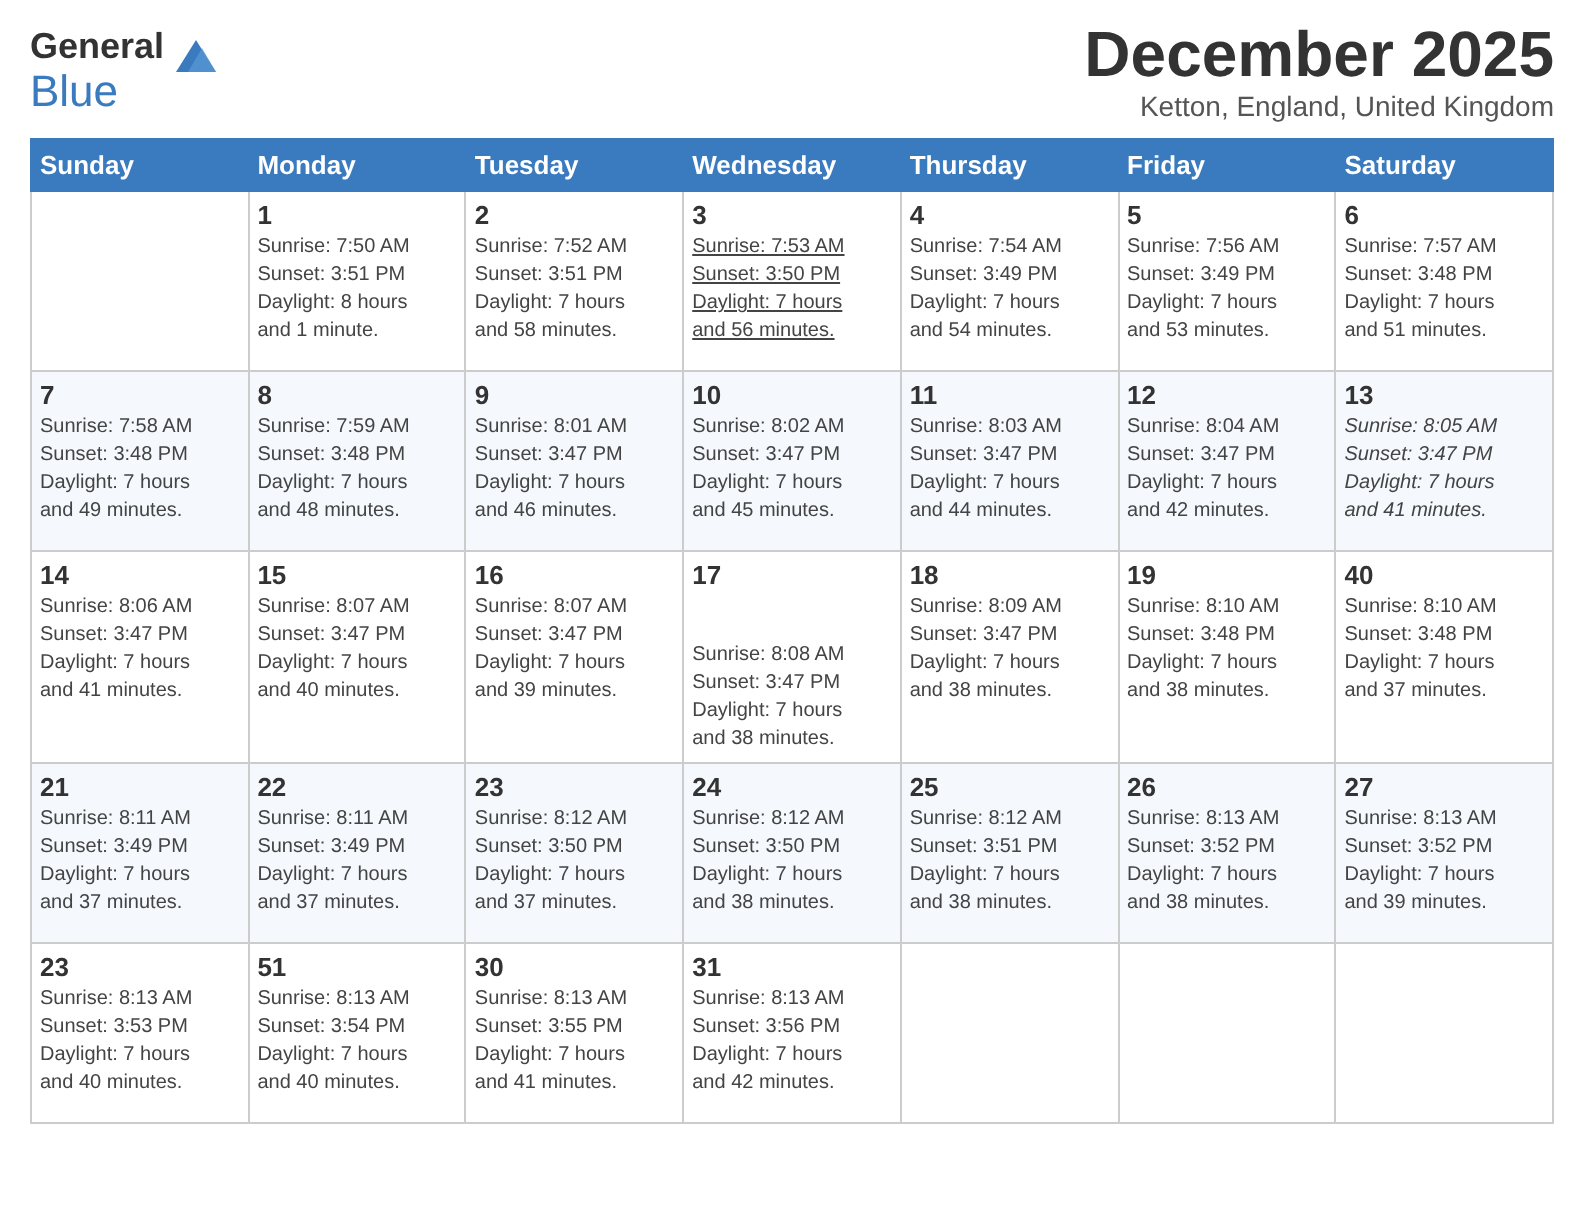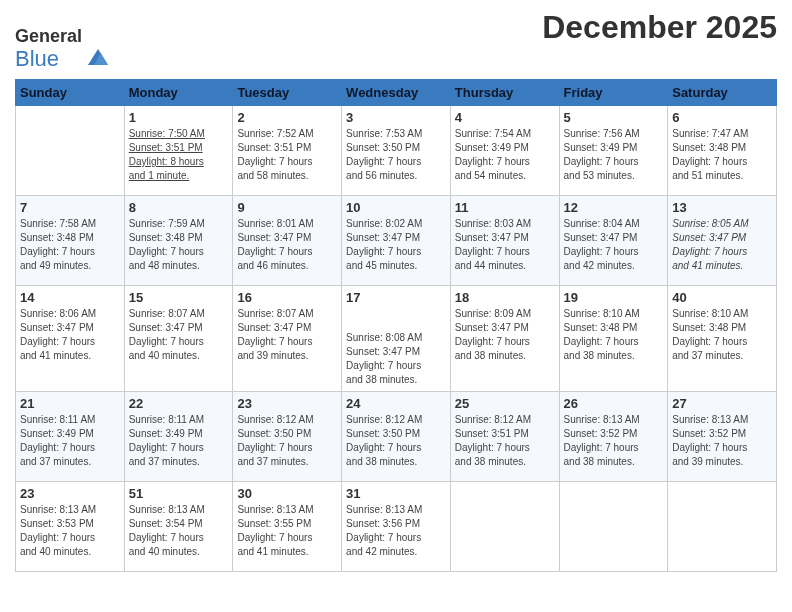--- a/index.html
+++ b/index.html
@@ -11,22 +11,22 @@
       padding: 10px 15px 15px 15px;
     }
     .header {
       display: flex;
       justify-content: space-between;
       align-items: flex-start;
       margin-bottom: 8px;
     }
     .logo {
       display: flex;
-      align-items: flex-end;
-      margin-top: 17px;
+      align-items: flex-start;
+      margin-top: 4px;
     }
     .logo-text {
       display: flex;
       flex-direction: column;
       line-height: 1.1;
     }
     .logo-general {
       font-size: 18px;
       font-weight: bold;
       color: #333;
@@ -54,21 +54,21 @@
       font-size: 14px;
       color: #555;
     }
     table {
       width: 100%;
       border-collapse: collapse;
       table-layout: fixed;
     }
     th {
       background-color: #3a7abf;
-      color: #0f172a;
+      color: #ffffff;
       font-size: 13px;
       font-weight: bold;
       padding: 5px 4px;
       text-align: left;
       border: 1px solid #3a7abf;
     }
     td {
       border: 1px solid #ccc;
       vertical-align: top;
       padding: 4px 4px 4px 4px;
@@ -108,76 +108,77 @@
       <span class="logo-general">General</span>
       <span class="logo-blue">Blue</span>
     </div>
     <svg class="logo-icon" viewBox="0 0 28 28" xmlns="http://www.w3.org/2000/svg">
       <polygon points="4,22 14,6 24,22" fill="#3a7abf"></polygon>
       <polygon points="10,22 17,10 24,22" fill="#5a9ad5" opacity="0.7"></polygon>
     </svg>
   </div>
   <div class="title-block">
     <div class="month-title">December 2025</div>
+    <div class="location">Ketton, England, United Kingdom</div>
   </div>
 </div>
 
 <table>
   <thead>
     <tr>
     <th>Sunday</th>
         <th>Monday</th>
         <th>Tuesday</th>
         <th>Wednesday</th>
         <th>Thursday</th>
         <th>Friday</th>
         <th>Saturday</th>
       </tr>
   </thead>
   <tbody id="calendar-body">
   <tr>
         <td class="empty"></td>
         <td>
           <span class="day-num">1</span>
-          <div class="cell-content" style="white-space: pre-line; text-decoration: underline;">Sunrise: 7:50 AM
+          <div class="cell-content" style="white-space: pre-line;">Sunrise: 7:50 AM
 Sunset: 3:51 PM
 Daylight: 8 hours
 and 1 minute.</div>
         </td>
         <td>
           <span class="day-num">2</span>
           <div class="cell-content" style="white-space: pre-line;">Sunrise: 7:52 AM
 Sunset: 3:51 PM
 Daylight: 7 hours
 and 58 minutes.</div>
         </td>
         <td>
           <span class="day-num">3</span>
-          <div class="cell-content" style="white-space: pre-line;">Sunrise: 7:53 AM
+          <div class="cell-content" style="white-space: pre-line; text-decoration: underline;">Sunrise: 7:53 AM
 Sunset: 3:50 PM
 Daylight: 7 hours
 and 56 minutes.</div>
         </td>
         <td>
           <span class="day-num">4</span>
           <div class="cell-content" style="white-space: pre-line;">Sunrise: 7:54 AM
 Sunset: 3:49 PM
 Daylight: 7 hours
 and 54 minutes.</div>
         </td>
         <td>
           <span class="day-num">5</span>
           <div class="cell-content" style="white-space: pre-line;">Sunrise: 7:56 AM
 Sunset: 3:49 PM
 Daylight: 7 hours
 and 53 minutes.</div>
         </td>
         <td>
           <span class="day-num">6</span>
-          <div class="cell-content" style="white-space: pre-line;">Sunrise: 7:47 AM
+          <div class="cell-content" style="white-space: pre-line;">Sunrise: 7:57 AM
 Sunset: 3:48 PM
 Daylight: 7 hours
 and 51 minutes.</div>
         </td>
       </tr>
       <tr>
         <td>
           <span class="day-num">7</span>
           <div class="cell-content" style="white-space: pre-line;">Sunrise: 7:58 AM
 Sunset: 3:48 PM

